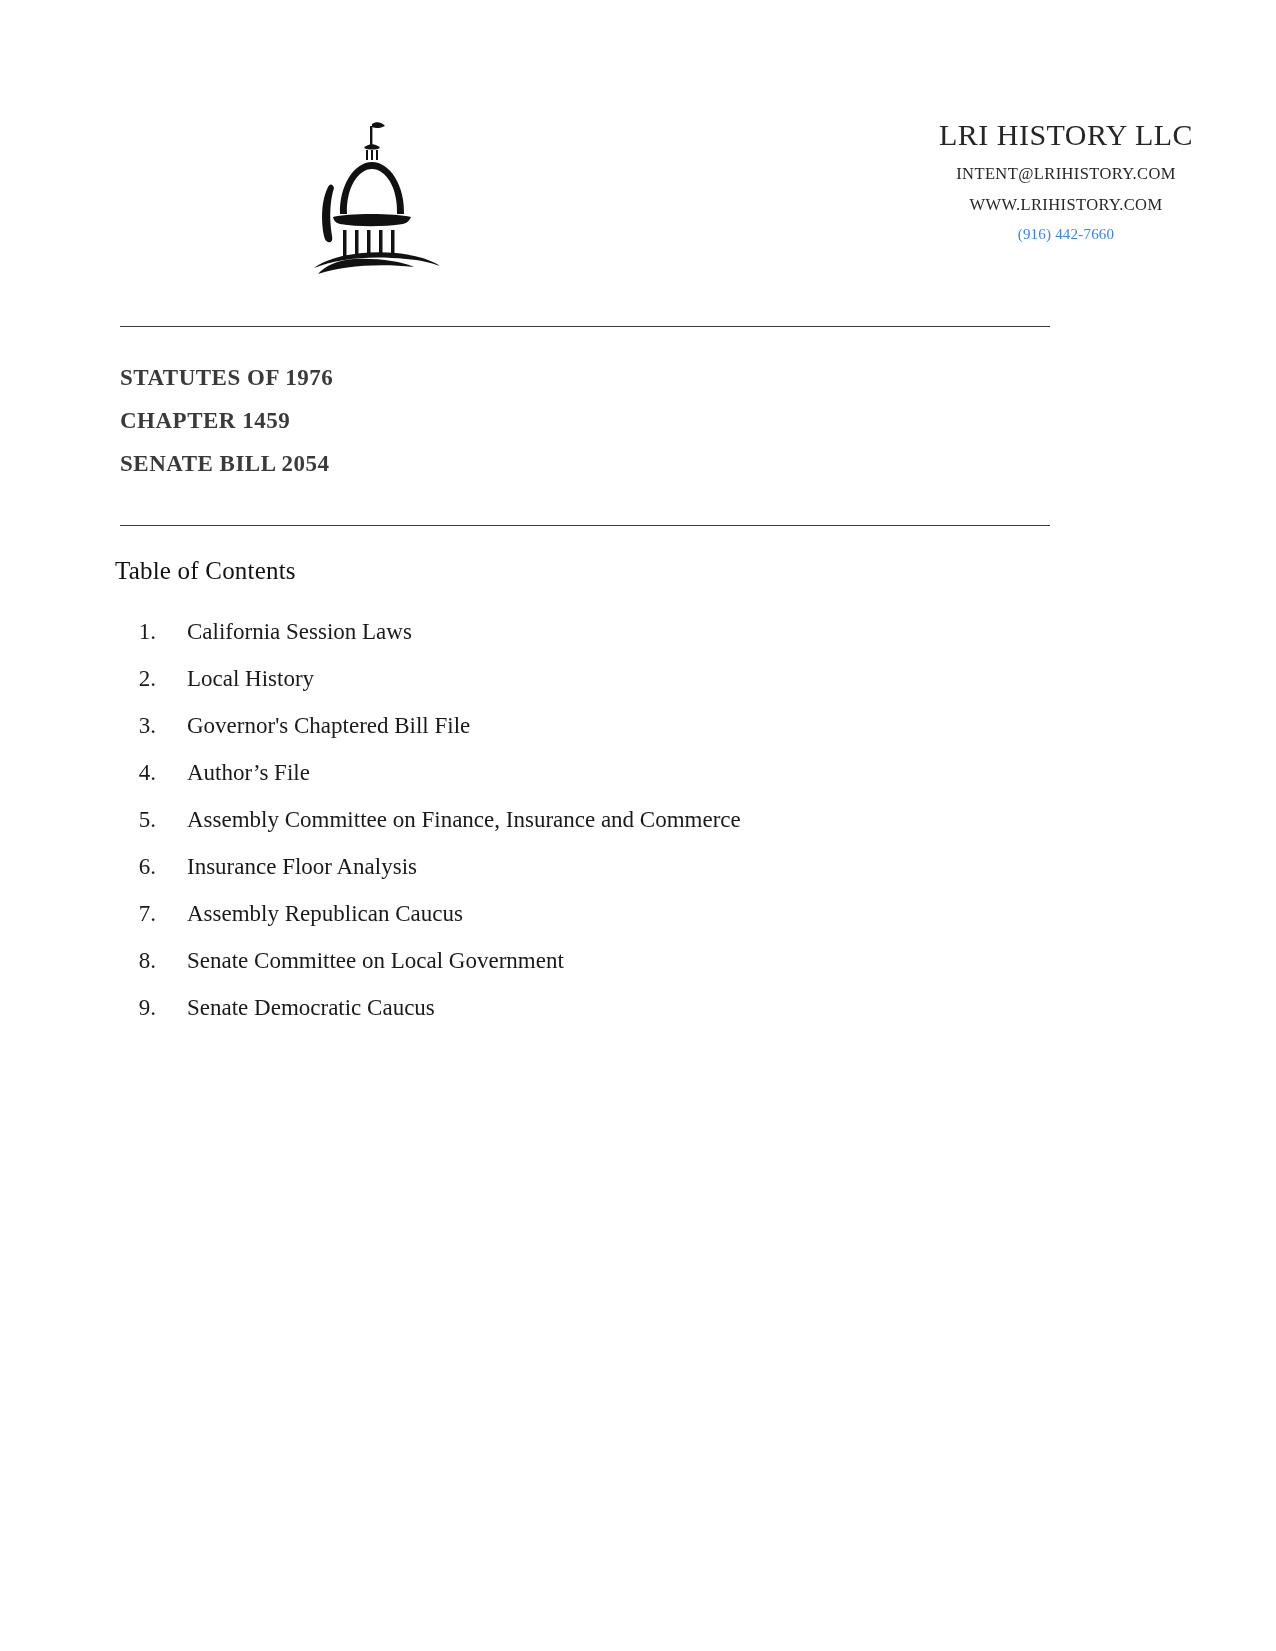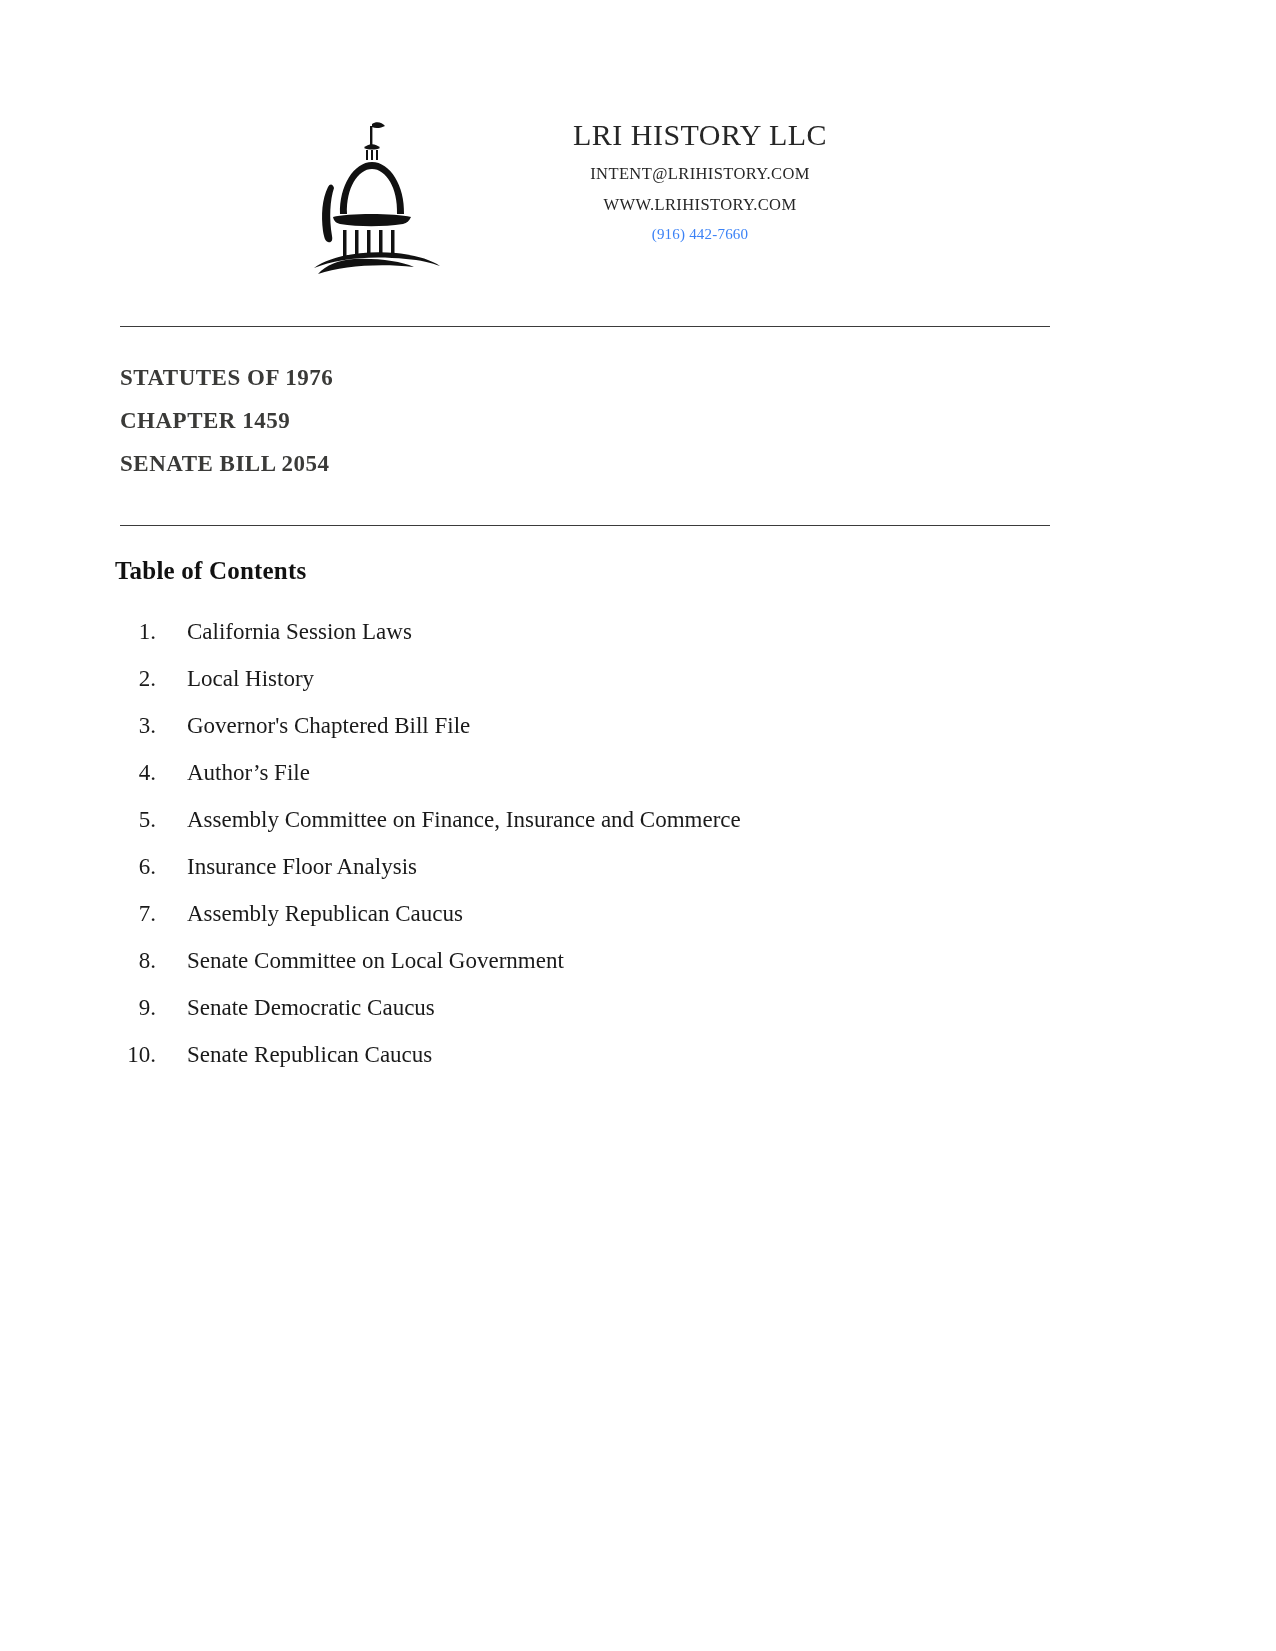--- a/index.html
+++ b/index.html
@@ -24,21 +24,21 @@
 
   
   .letterhead {
     position: absolute;
     top: 118px;
     left: 0;
     width: 100%;
     display: flex;
     flex-direction: row;
     align-items: flex-start;
-    justify-content: flex-start;
+    justify-content: space-between;
   }
   .logo-wrap {
     width: 170px;
     margin-left: 290px;
     flex: 0 0 auto;
     display: flex;
     align-items: flex-start;
     justify-content: center;
   }
   .contact-block {
@@ -91,21 +91,21 @@
   .title-block div {
     margin-bottom: 17px;
   }
 
   
   .toc-heading {
     position: absolute;
     top: 557px;
     left: 115px;
     font-size: 25px;
-    font-weight: bold;
+    font-weight: normal;
     color: #111111;
     letter-spacing: 0.2px;
   }
   .toc-list {
     position: absolute;
     top: 620px;
     left: 120px;
     width: 900px;
     list-style: none;
     margin: 0;
@@ -220,19 +220,15 @@
       <span class="toc-label">Assembly Republican Caucus</span>
     </li>
     <li class="toc-item">
       <span class="toc-num">8.</span>
       <span class="toc-label">Senate Committee on Local Government</span>
     </li>
     <li class="toc-item">
       <span class="toc-num">9.</span>
       <span class="toc-label">Senate Democratic Caucus</span>
     </li>
-    <li class="toc-item">
-      <span class="toc-num">10.</span>
-      <span class="toc-label">Senate Republican Caucus</span>
-    </li>
   </ol>
 
 </div>
 
 </body></html>

